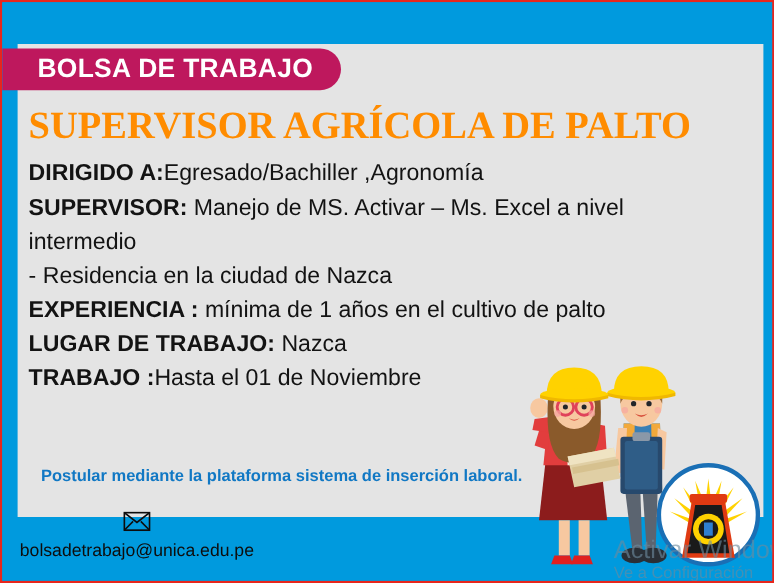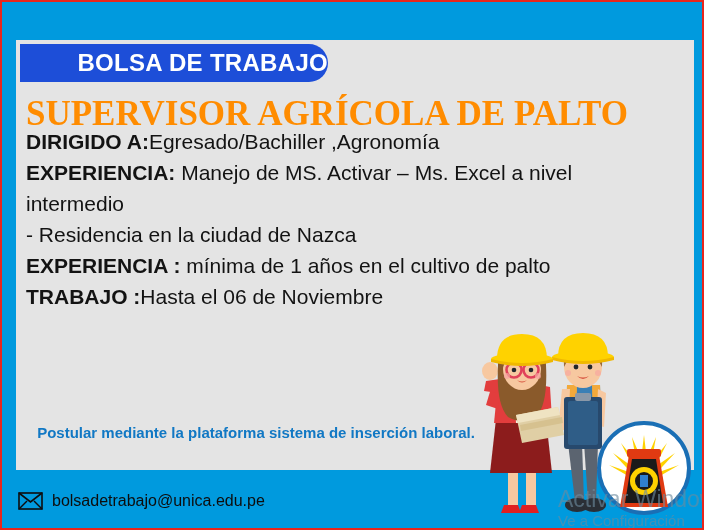--- a/index.html
+++ b/index.html
@@ -22,47 +22,46 @@
   }
   
   .content-panel{
     position:absolute;
     left:14px;top:38px;right:8px;bottom:58px;
     background:#e4e4e4;
     box-sizing:border-box;
   }
   
   .pill{
-    position:absolute;left:18px;top:42px;
+    position:absolute;left:0px;top:42px;
     height:38px;width:308px;
-    background:#1d4ed8;
+    background:#be185d;
     border-top-right-radius:19px;
     border-bottom-right-radius:19px;
     display:flex;align-items:center;
     padding-left:32px;
     box-sizing:border-box;
     z-index:5;
-    justify-content:flex-end;
   }
   .pill-label{
     color:#ffffff;font-weight:bold;font-size:24px;
     letter-spacing:0.3px;
     font-family:"Liberation Sans", sans-serif;
   }
   
   .job-title{
     position:absolute;left:24px;top:92px;
     color:#ff8c00;font-weight:bold;font-size:35px;
     letter-spacing:0px;white-space:nowrap;
     font-family:Liberation Serif, serif;
     z-index:4;
   }
   
   .body-block{
-    position:absolute;left:24px;top:124px;width:630px;
+    position:absolute;left:24px;top:140px;width:630px;
     z-index:4;
     color:#111111;
   }
   .line{
     font-size:21px;line-height:31px;color:#131313;
     font-family:"Liberation Sans", sans-serif;
   }
   .line .lbl{font-weight:bold;}
   .line .val{font-weight:normal;}
 
@@ -72,20 +71,21 @@
     color:#1178c4;font-weight:bold;font-size:15px;
     line-height:17px;text-align:center;
     font-family:"Liberation Sans", sans-serif;
     z-index:4;
   }
   
   .email-row{
     position:absolute;left:16px;bottom:18px;
     display:flex;align-items:center;gap:9px;
     z-index:6;
+    flex-direction:column;
   }
   .env-icon{width:25px;height:18px;display:block;}
   .email-text{
     font-size:16px;color:#0d0d0d;
     font-family:"Liberation Sans", sans-serif;
   }
   
   .illo{
     position:absolute;right:2px;bottom:0px;
     width:228px;height:205px;
@@ -226,30 +226,33 @@
     <span class="pill-label">BOLSA DE TRABAJO</span>
   </div>
 
   <div class="job-title">SUPERVISOR AGRÍCOLA DE PALTO</div>
 
   <div class="body-block">
     <div class="line">
       <span class="lbl">DIRIGIDO A:</span><span class="val">Egresado/Bachiller ,Agronomía</span>
     </div>
     <div class="line">
-      <span class="lbl">EXPERIENCIA:</span><span class="val"> Manejo de MS. Activar – Ms. Excel a nivel intermedio</span>
+      <span class="lbl">SUPERVISOR:</span><span class="val"> Manejo de MS. Activar – Ms. Excel a nivel intermedio</span>
     </div>
     <div class="line">
       <span class="val">- Residencia en la ciudad de Nazca</span>
     </div>
     <div class="line">
       <span class="lbl">EXPERIENCIA :</span><span class="val"> mínima  de 1 años en el cultivo de palto</span>
     </div>
     <div class="line">
-      <span class="lbl">TRABAJO :</span><span class="val">Hasta el 06 de Noviembre</span>
+      <span class="lbl">LUGAR DE TRABAJO:</span><span class="val"> Nazca</span>
+    </div>
+    <div class="line">
+      <span class="lbl">TRABAJO :</span><span class="val">Hasta el 01 de Noviembre</span>
     </div>
   </div>
 
   <div class="note">
     <div>Postular mediante la plataforma sistema de inserción laboral.</div>
   </div>
 
   <div class="email-row">
     <span>
       <svg class="env-icon" viewBox="0 0 25 18" xmlns="http://www.w3.org/2000/svg">

